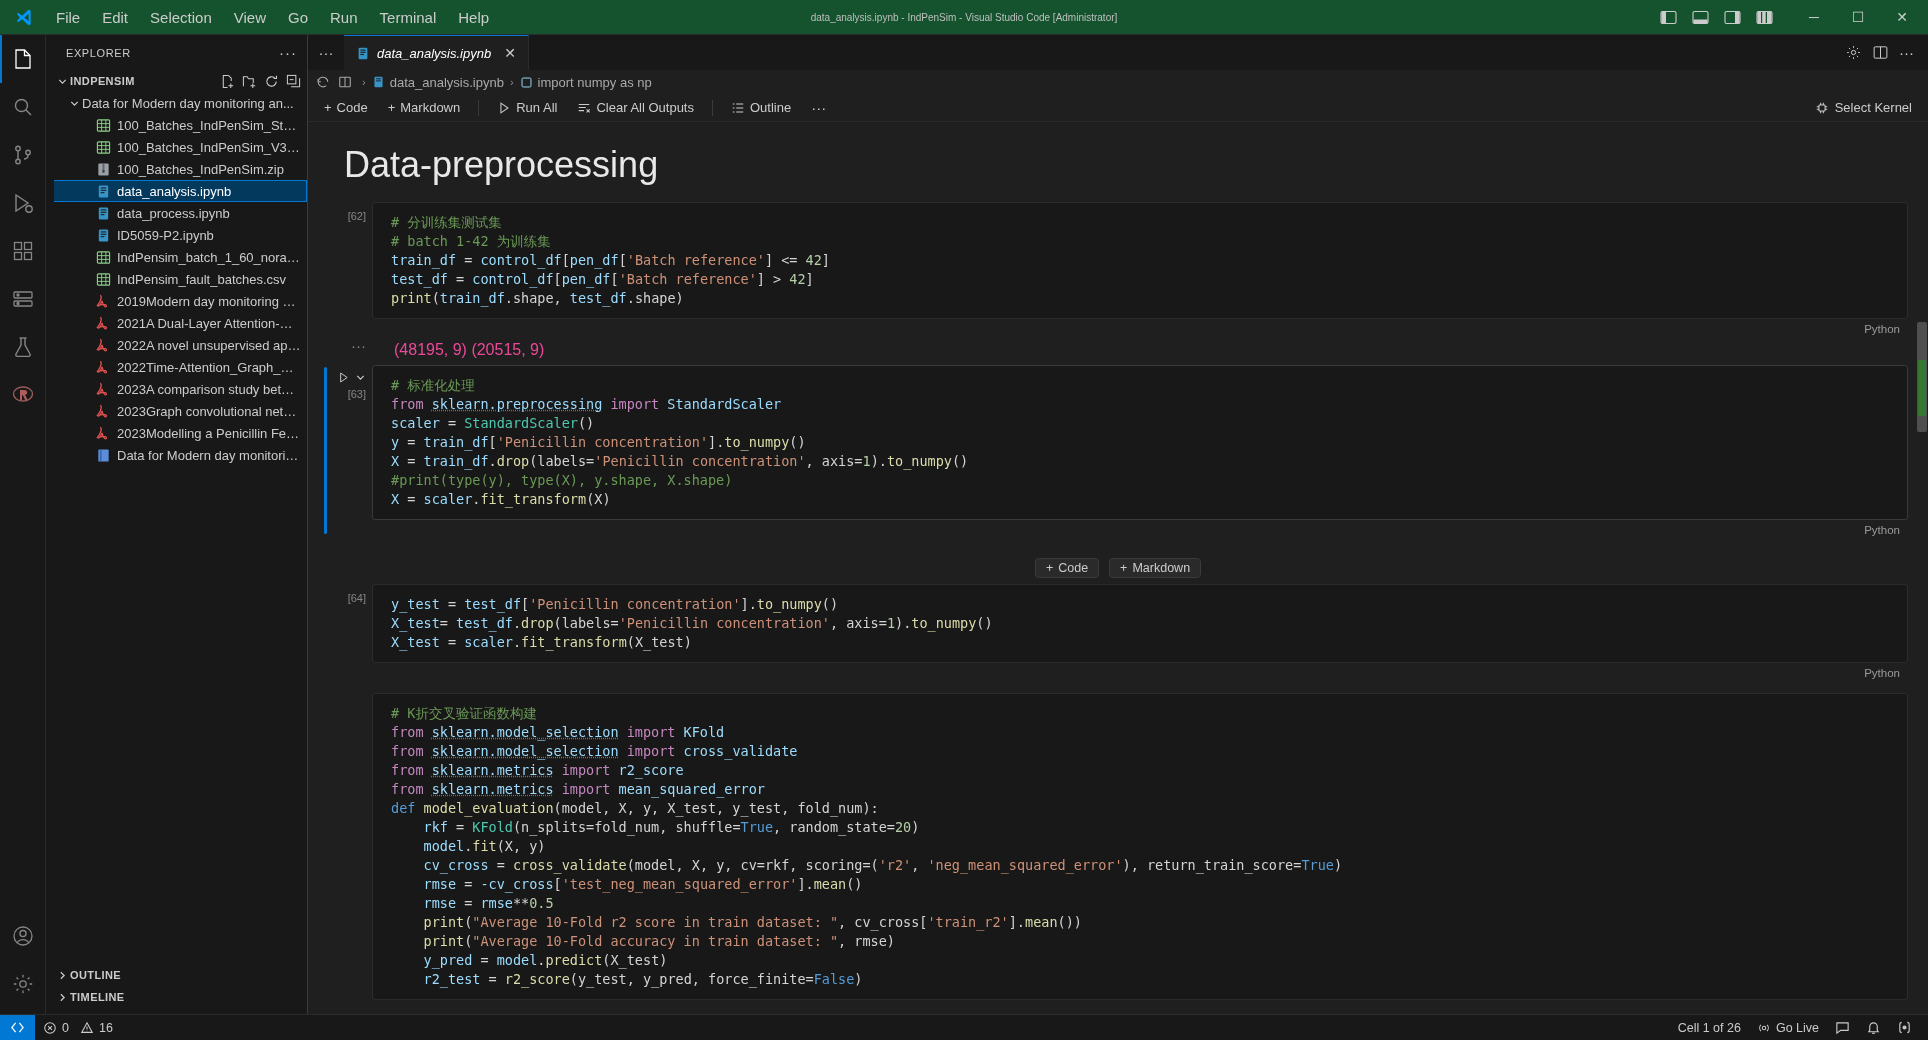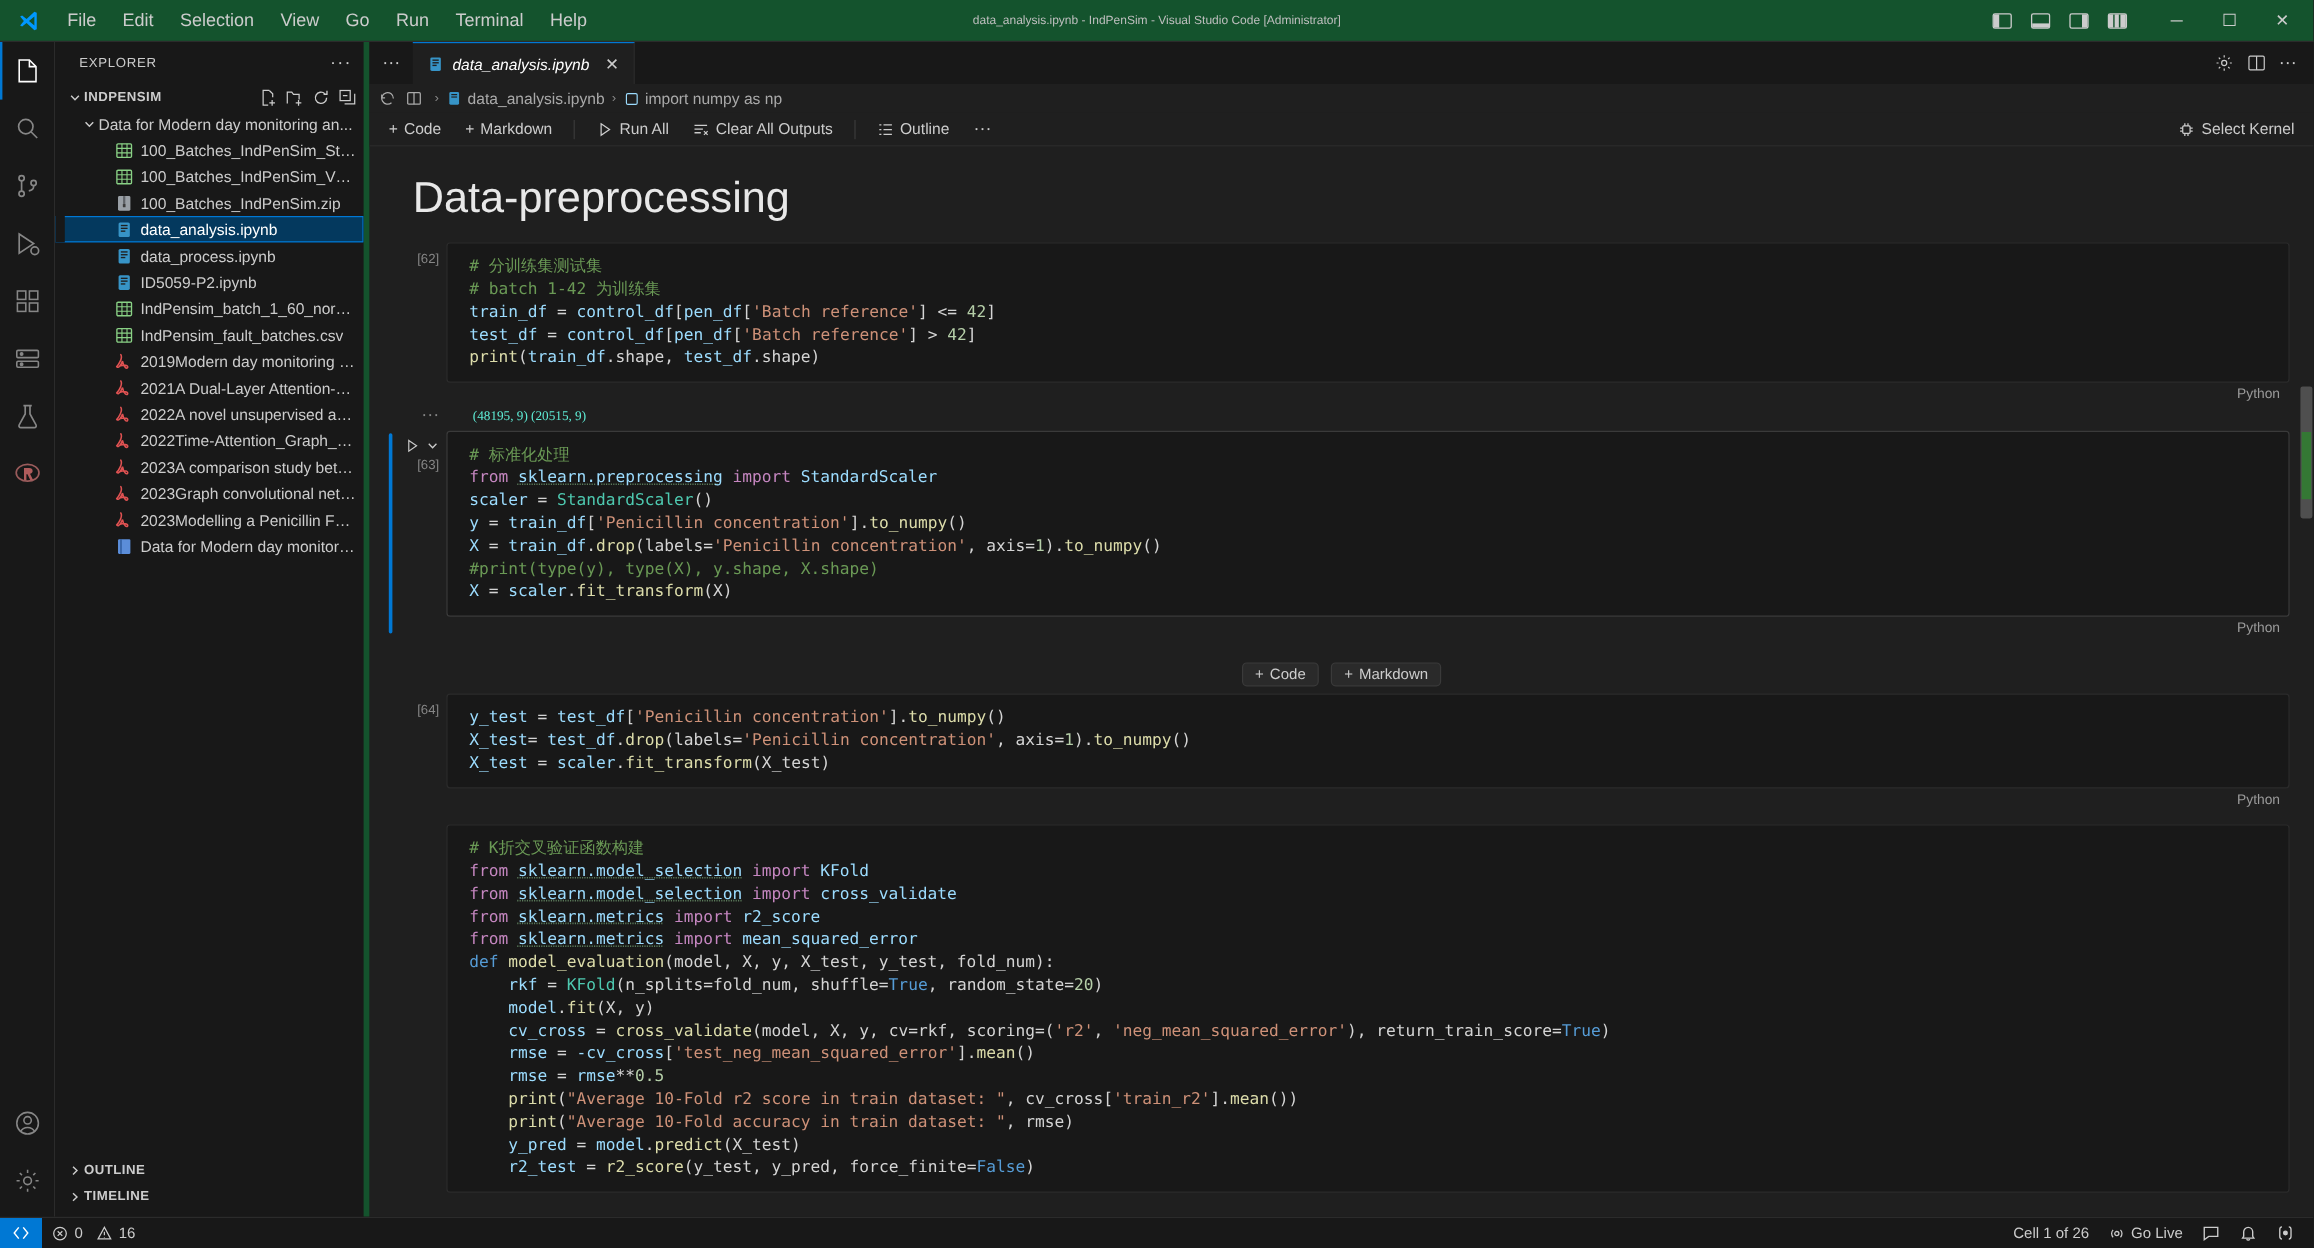--- a/index.html
+++ b/index.html
@@ -50,21 +50,21 @@
   }
   .ab-item.active { color: #ffffff; }
   .ab-item.active::before {
     content: ""; position: absolute; left: 0; top: 0; bottom: 0; width: 2px; background: #0078d4;
   }
   .ab-spacer { flex: 1; }
 
   
   .sidebar {
     width: 262px; min-width: 262px; background: #181818; display: flex; flex-direction: column;
-    border-right: 5px solid #14532d;
+    border-right: 1px solid #14532d;
   }
   .sb-header {
     height: 35px; display: flex; align-items: center; justify-content: space-between;
     padding: 0 10px 0 20px;
   }
   .sb-title { font-size: 11px; letter-spacing: .6px; color: #cccccc; }
   .sb-dots { color: #cccccc; font-size: 15px; letter-spacing: 1px; }
   .tree { flex: 1; overflow: hidden; font-size: 13px; }
   .tree-row {
     height: 22px; display: flex; align-items: center; padding-right: 6px;
@@ -136,21 +136,21 @@
     padding: 10px 12px 10px 18px; margin-right: 20px;
     font-family: "DejaVu Sans Mono", monospace; font-size: 13.5px; line-height: 19px;
     white-space: pre; overflow: hidden;
   }
   .active-cell .code-box { border-color: #3a3a3a; }
   .cell-exec-label {
     position: absolute; right: 28px; bottom: 6px; font-size: 11.5px; color: #9a9a9a;
   }
   .cell-num { padding-top: 2px; }
   .output {
-    font-family: Liberation Serif, serif; font-size: 11px; color: #5eead4;
+    font-family: Liberation Sans, sans-serif; font-size: 16px; color: #ec4899;
     padding: 6px 0 6px 22px;
   }
   .out-dots { color: #868686; font-size: 15px; }
   .cellrow { display: flex; align-items: flex-start; }
 
   .add-cell-bar {
     display: flex; justify-content: center; gap: 10px; padding: 8px 0 6px 0;
   }
   .add-btn {
     display: inline-flex; align-items: center; gap: 5px; font-size: 12.5px; color: #cccccc;

